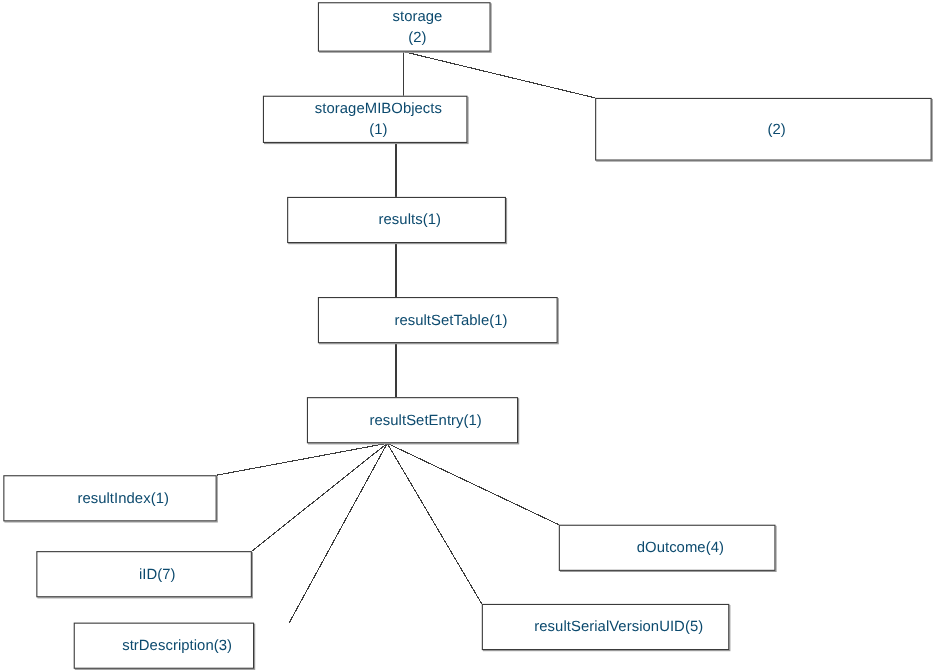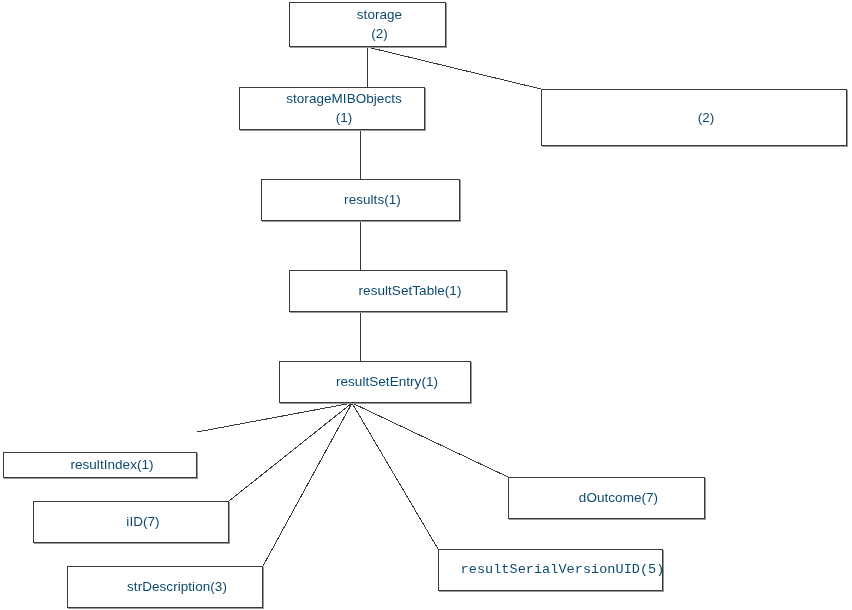--- a/index.html
+++ b/index.html
@@ -78,29 +78,29 @@
       </div>
       <div class="node" style="left: 261px; top: 179px; width: 199px; height: 42px;">
         <span class="line1">results(1)</span>
       </div>
       <div class="node" style="left: 259px; top: 270px; width: 218px; height: 42px; margin-left: 30px;">
         <span class="line1">resultSetTable(1)</span>
       </div>
       <div class="node" style="left: 259px; top: 361px; width: 192px; height: 42px; margin-left: 20px;">
         <span class="line1">resultSetEntry(1)</span>
       </div>
-      <div class="node" style="left: 3px; top: 452px; width: 194px; height: 26px;">
+      <div class="node" style="left: 3px; top: 432px; width: 194px; height: 42px;">
         <span class="line1">resultIndex(1)</span>
       </div>
       <div class="node" style="left: 33px; top: 501px; width: 196px; height: 42px;">
         <span class="line1">iID(7)</span>
       </div>
-      <div class="node" style="left: 67px; top: 566px; width: 196px; height: 42px;">
+      <div class="node" style="left: 67px; top: 566px; width: 164px; height: 42px;">
         <span class="line1">strDescription(3)</span>
       </div>
       <div class="node" style="left: 508px; top: 477px; width: 197px; height: 42px;">
-        <span class="line1">dOutcome(7)</span>
+        <span class="line1">dOutcome(4)</span>
       </div>
-      <div class="node" style="left: 438px; top: 549px; width: 225px; height: 42px; font-family: Liberation Mono, monospace;">
+      <div class="node" style="left: 438px; top: 549px; width: 225px; height: 42px;">
         <span class="line1">resultSerialVersionUID(5)</span>
       </div>
     </div>
 </div>
 
 </body></html>

